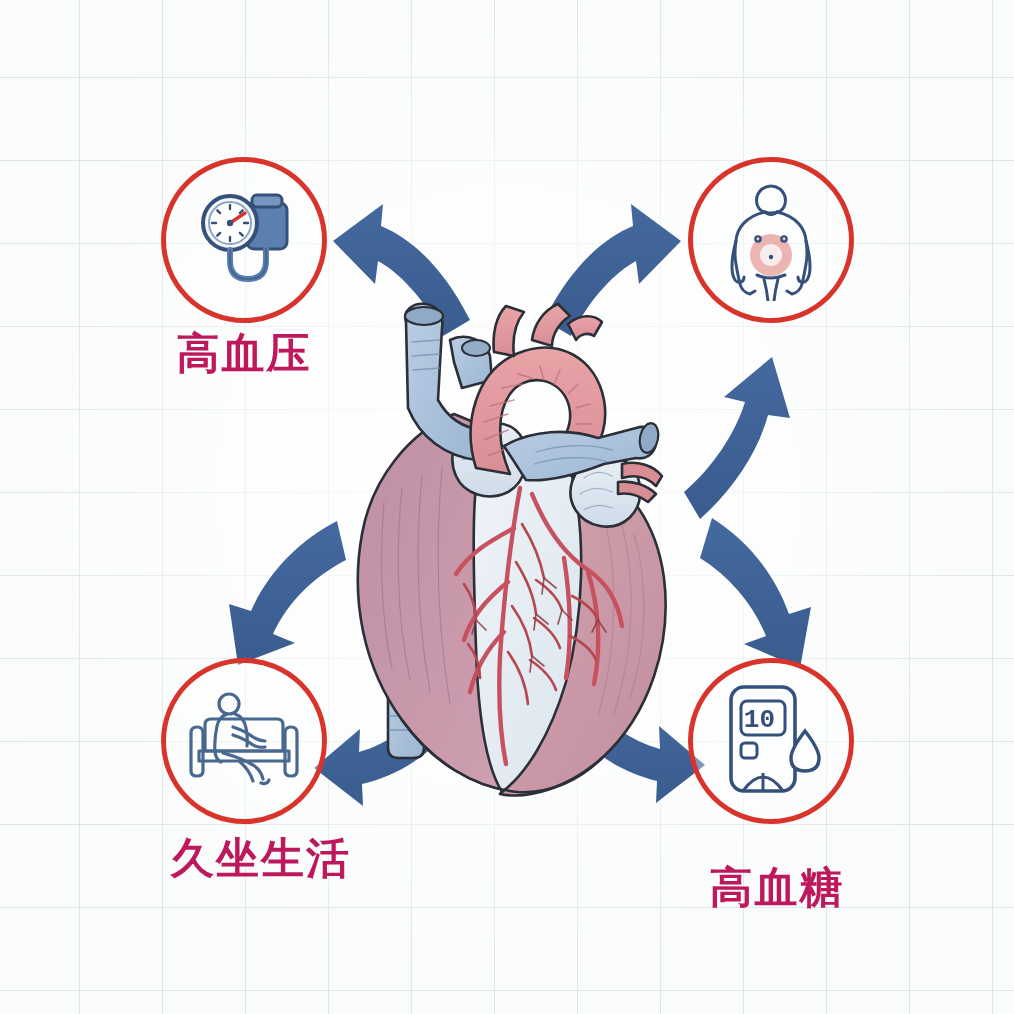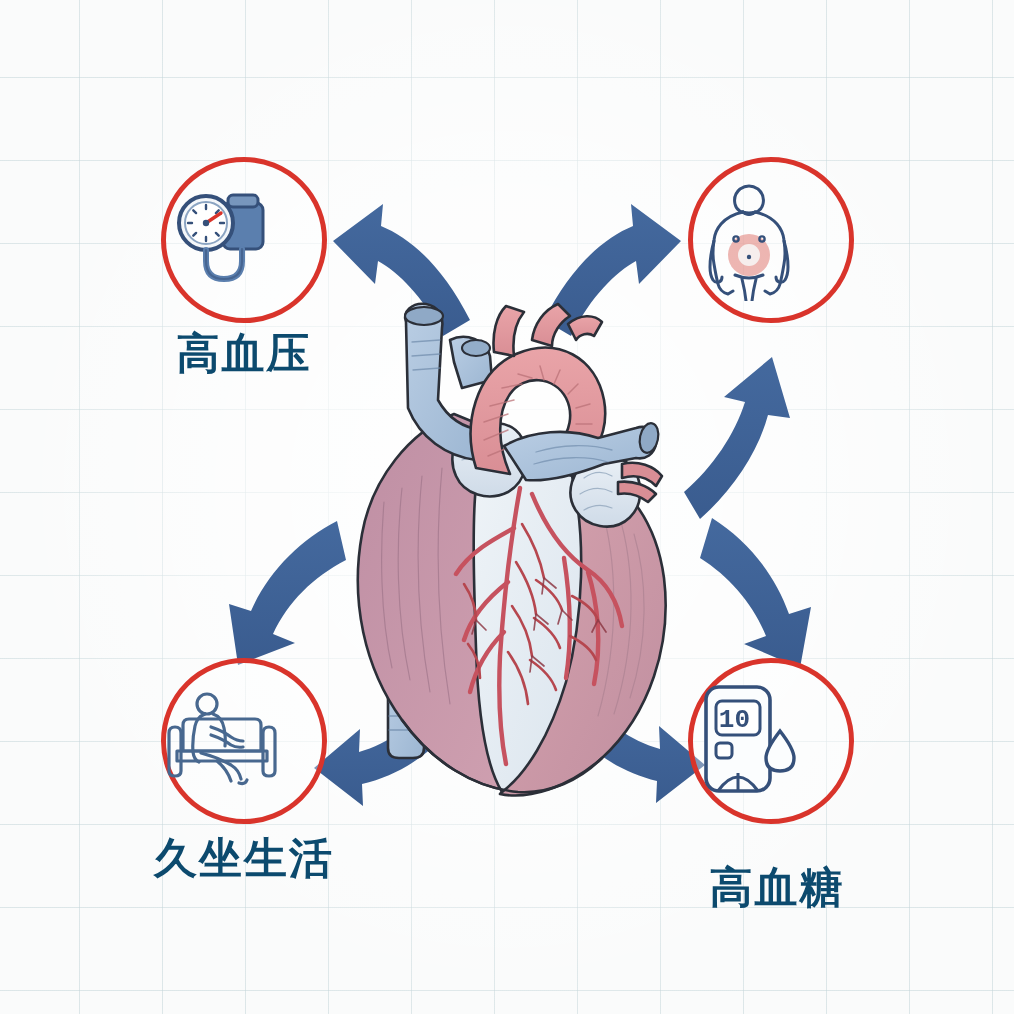--- a/index.html
+++ b/index.html
@@ -59,42 +59,43 @@
     border-radius: 50%;
     border: 5.5px solid #d9342b;
     box-sizing: border-box;
     background: rgba(255,255,255,0.35);
   }
   .node .glyph {
     position: absolute;
     inset: 0;
     display: flex;
     align-items: center;
+    justify-content: center;
   }
 
   .node-label {
     position: absolute;
     width: 300px;
     text-align: center;
     font-size: 43px;
     font-weight: 700;
     letter-spacing: 2px;
-    color: #0c4a6e;
+    color: #be185d;
     font-family: "Liberation Sans", "DejaVu Sans", sans-serif;
     white-space: nowrap;
   }
 
   #node-hypertension { left: 161px; top: 157px; }
   #label-hypertension { left: 94px; top: 325px; }
 
   #node-obesity { left: 688px; top: 157px; }
   #label-obesity { left: 627px; top: 325px; }
 
   #node-sedentary { left: 161px; top: 658px; }
-  #label-sedentary { left: 94px; top: 830px; }
+  #label-sedentary { left: 111px; top: 830px; }
 
   #node-hyperglycemia { left: 688px; top: 658px; }
   #label-hyperglycemia { left: 627px; top: 823px; margin-top: 36px; }
 
   
   #heart-wrap {
     position: absolute;
     left: 336px;
     top: 296px;
     width: 346px;

